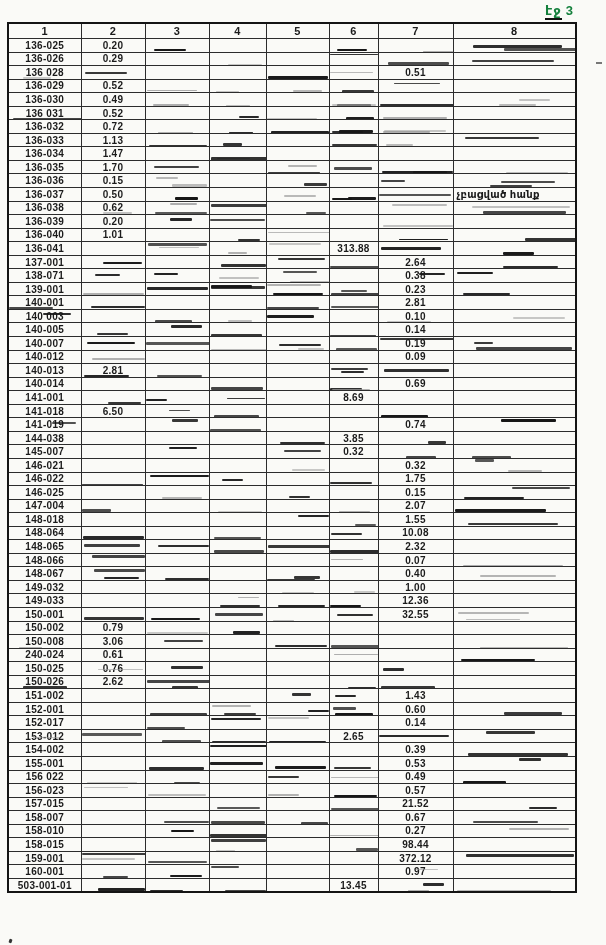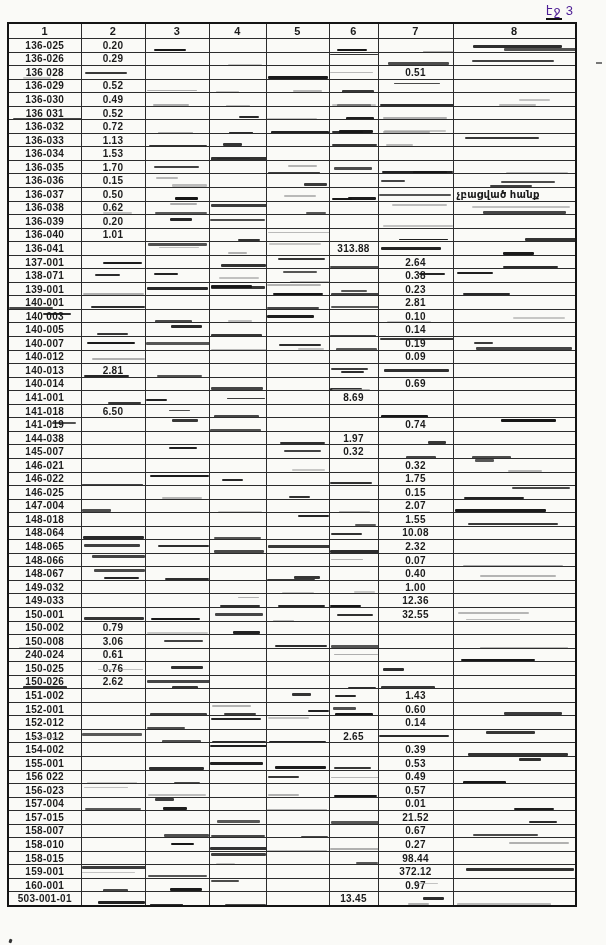--- a/index.html
+++ b/index.html
@@ -9,22 +9,22 @@
     position:relative;
     overflow:hidden;
     font-family:"Liberation Sans","DejaVu Sans",sans-serif;
     color:#1a1a1a;
   }
   .corner-label{
     position:absolute;
     top:3px;
     right:32px;
     font-size:13px;
-    font-weight:normal;
-    color:#4c1d95;
+    font-weight:bold;
+    color:#15803d;
     letter-spacing:1px;
   }
   .corner-word{border-bottom:2px solid #111;padding-bottom:0px;}
   .corner-num{margin-left:4px;}
   table.scan{
     position:absolute;
     left:7px;
     top:22px;
     border-collapse:collapse;
     table-layout:fixed;
@@ -260,21 +260,21 @@
         </td>
         <td class="c7">
           <span class="smudge" style="width: 27.0779px; left: 7.02353px; height: 2.10685px; bottom: 0.0127246px; background: rgb(154, 154, 154); opacity: 0.650573;"></span>
         </td>
         <td class="c8">
           <span class="smudge" style="width: 73.8405px; left: 11.2183px; height: 2.44717px; bottom: 6.89705px; background: rgb(22, 22, 22); opacity: 0.858555;"></span>
         </td>
       </tr>
       <tr>
         <td class="c1">136-034</td>
-        <td class="c2">1.53</td>
+        <td class="c2">1.47</td>
         <td class="c3"></td>
         <td class="c4">
           <span class="smudge" style="width: 33.048px; left: 7.62019px; height: 1.66885px; bottom: 0.606625px; background: rgb(154, 154, 154); opacity: 0.799667;"></span>
           <span class="smudge" style="width: 60.6762px; left: 1.30133px; height: 3.19699px; bottom: -0.763806px; background: rgb(22, 22, 22); opacity: 0.877759;"></span>
         </td>
         <td class="c5"></td>
         <td class="c6"></td>
         <td class="c7"></td>
         <td class="c8"></td>
       </tr>
@@ -651,21 +651,21 @@
         </td>
       </tr>
       <tr>
         <td class="c1">144-038</td>
         <td class="c2"></td>
         <td class="c3"></td>
         <td class="c4"></td>
         <td class="c5">
           <span class="smudge" style="width: 45.4131px; left: 13.3024px; height: 2.68288px; bottom: 0.0849719px; background: rgb(22, 22, 22); opacity: 0.894016;"></span>
         </td>
-        <td class="c6">1.97</td>
+        <td class="c6">3.85</td>
         <td class="c7">
           <span class="smudge" style="width: 18.1679px; left: 49.8381px; height: 3.16895px; bottom: 0.685591px; background: rgb(22, 22, 22); opacity: 0.857868;"></span>
         </td>
         <td class="c8"></td>
       </tr>
       <tr>
         <td class="c1">145-007</td>
         <td class="c2"></td>
         <td class="c3">
           <span class="smudge" style="width: 27.2588px; left: 23.8295px; height: 1.9376px; bottom: 8.87714px; background: rgb(22, 22, 22); opacity: 0.960602;"></span>
@@ -1001,21 +1001,21 @@
         <td class="c6">
           <span class="smudge" style="width: 38.7027px; left: 5.2927px; height: 2.86469px; bottom: -0.59567px; background: rgb(22, 22, 22); opacity: 0.994307;"></span>
           <span class="smudge" style="width: 23.53px; left: 3.04277px; height: 2.13494px; bottom: 5.8037px; background: rgb(22, 22, 22); opacity: 0.748068;"></span>
         </td>
         <td class="c7">0.60</td>
         <td class="c8">
           <span class="smudge" style="width: 57.9431px; left: 50.8327px; height: 2.39645px; bottom: 0.673135px; background: rgb(22, 22, 22); opacity: 0.83537;"></span>
         </td>
       </tr>
       <tr>
-        <td class="c1">152-012</td>
+        <td class="c1">152-017</td>
         <td class="c2"></td>
         <td class="c3">
           <span class="smudge" style="width: 37.7839px; left: 1.99397px; height: 2.71179px; bottom: -0.435153px; background: rgb(22, 22, 22); opacity: 0.760992;"></span>
         </td>
         <td class="c4">
           <span class="smudge" style="width: 50.829px; left: 1.00476px; height: 2.50087px; bottom: 8.85876px; background: rgb(22, 22, 22); opacity: 0.938906;"></span>
         </td>
         <td class="c5">
           <span class="smudge" style="width: 40.5548px; left: 1.98044px; height: 1.54615px; bottom: 9.96893px; background: rgb(154, 154, 154); opacity: 0.569585;"></span>
         </td>
@@ -1109,39 +1109,20 @@
         </td>
         <td class="c4"></td>
         <td class="c5">
           <span class="smudge" style="width: 31.8634px; left: 1.00314px; height: 1.46831px; bottom: 0.895848px; background: rgb(154, 154, 154); opacity: 0.758341;"></span>
         </td>
         <td class="c6">
           <span class="smudge" style="width: 42.742px; left: 4.33542px; height: 1.70024px; bottom: -0.225949px; background: rgb(22, 22, 22); opacity: 0.990736;"></span>
         </td>
         <td class="c7">0.57</td>
         <td class="c8"></td>
-      </tr>
-      <tr>
-        <td class="c1">157-004</td>
-        <td class="c2">
-          <span class="smudge" style="width: 55.9269px; left: 3.85687px; height: 1.6198px; bottom: 0.208934px; background: rgb(22, 22, 22); opacity: 0.712989;"></span>
-        </td>
-        <td class="c3">
-          <span class="smudge" style="width: 24.0996px; left: 17.7087px; height: 2.42438px; bottom: 0.388511px; background: rgb(22, 22, 22); opacity: 0.963162;"></span>
-          <span class="smudge" style="width: 18.6599px; left: 9.93252px; height: 2.67841px; bottom: 9.6365px; background: rgb(22, 22, 22); opacity: 0.817149;"></span>
-        </td>
-        <td class="c4"></td>
-        <td class="c5">
-          <span class="smudge" style="width: 59.7332px; left: 0.831843px; height: 1.31428px; bottom: -0.237586px; background: rgb(154, 154, 154); opacity: 0.718849;"></span>
-        </td>
-        <td class="c6"></td>
-        <td class="c7">0.01</td>
-        <td class="c8">
-          <span class="smudge" style="width: 39.7988px; left: 60.2092px; height: 2.41779px; bottom: 0.138913px; background: rgb(22, 22, 22); opacity: 0.960382;"></span>
-        </td>
       </tr>
       <tr>
         <td class="c1">157-015</td>
         <td class="c2"></td>
         <td class="c3"></td>
         <td class="c4">
           <span class="smudge" style="width: 42.8299px; left: 7.82042px; height: 2.95919px; bottom: 0.722296px; background: rgb(22, 22, 22); opacity: 0.711643;"></span>
         </td>
         <td class="c5"></td>
         <td class="c6">

